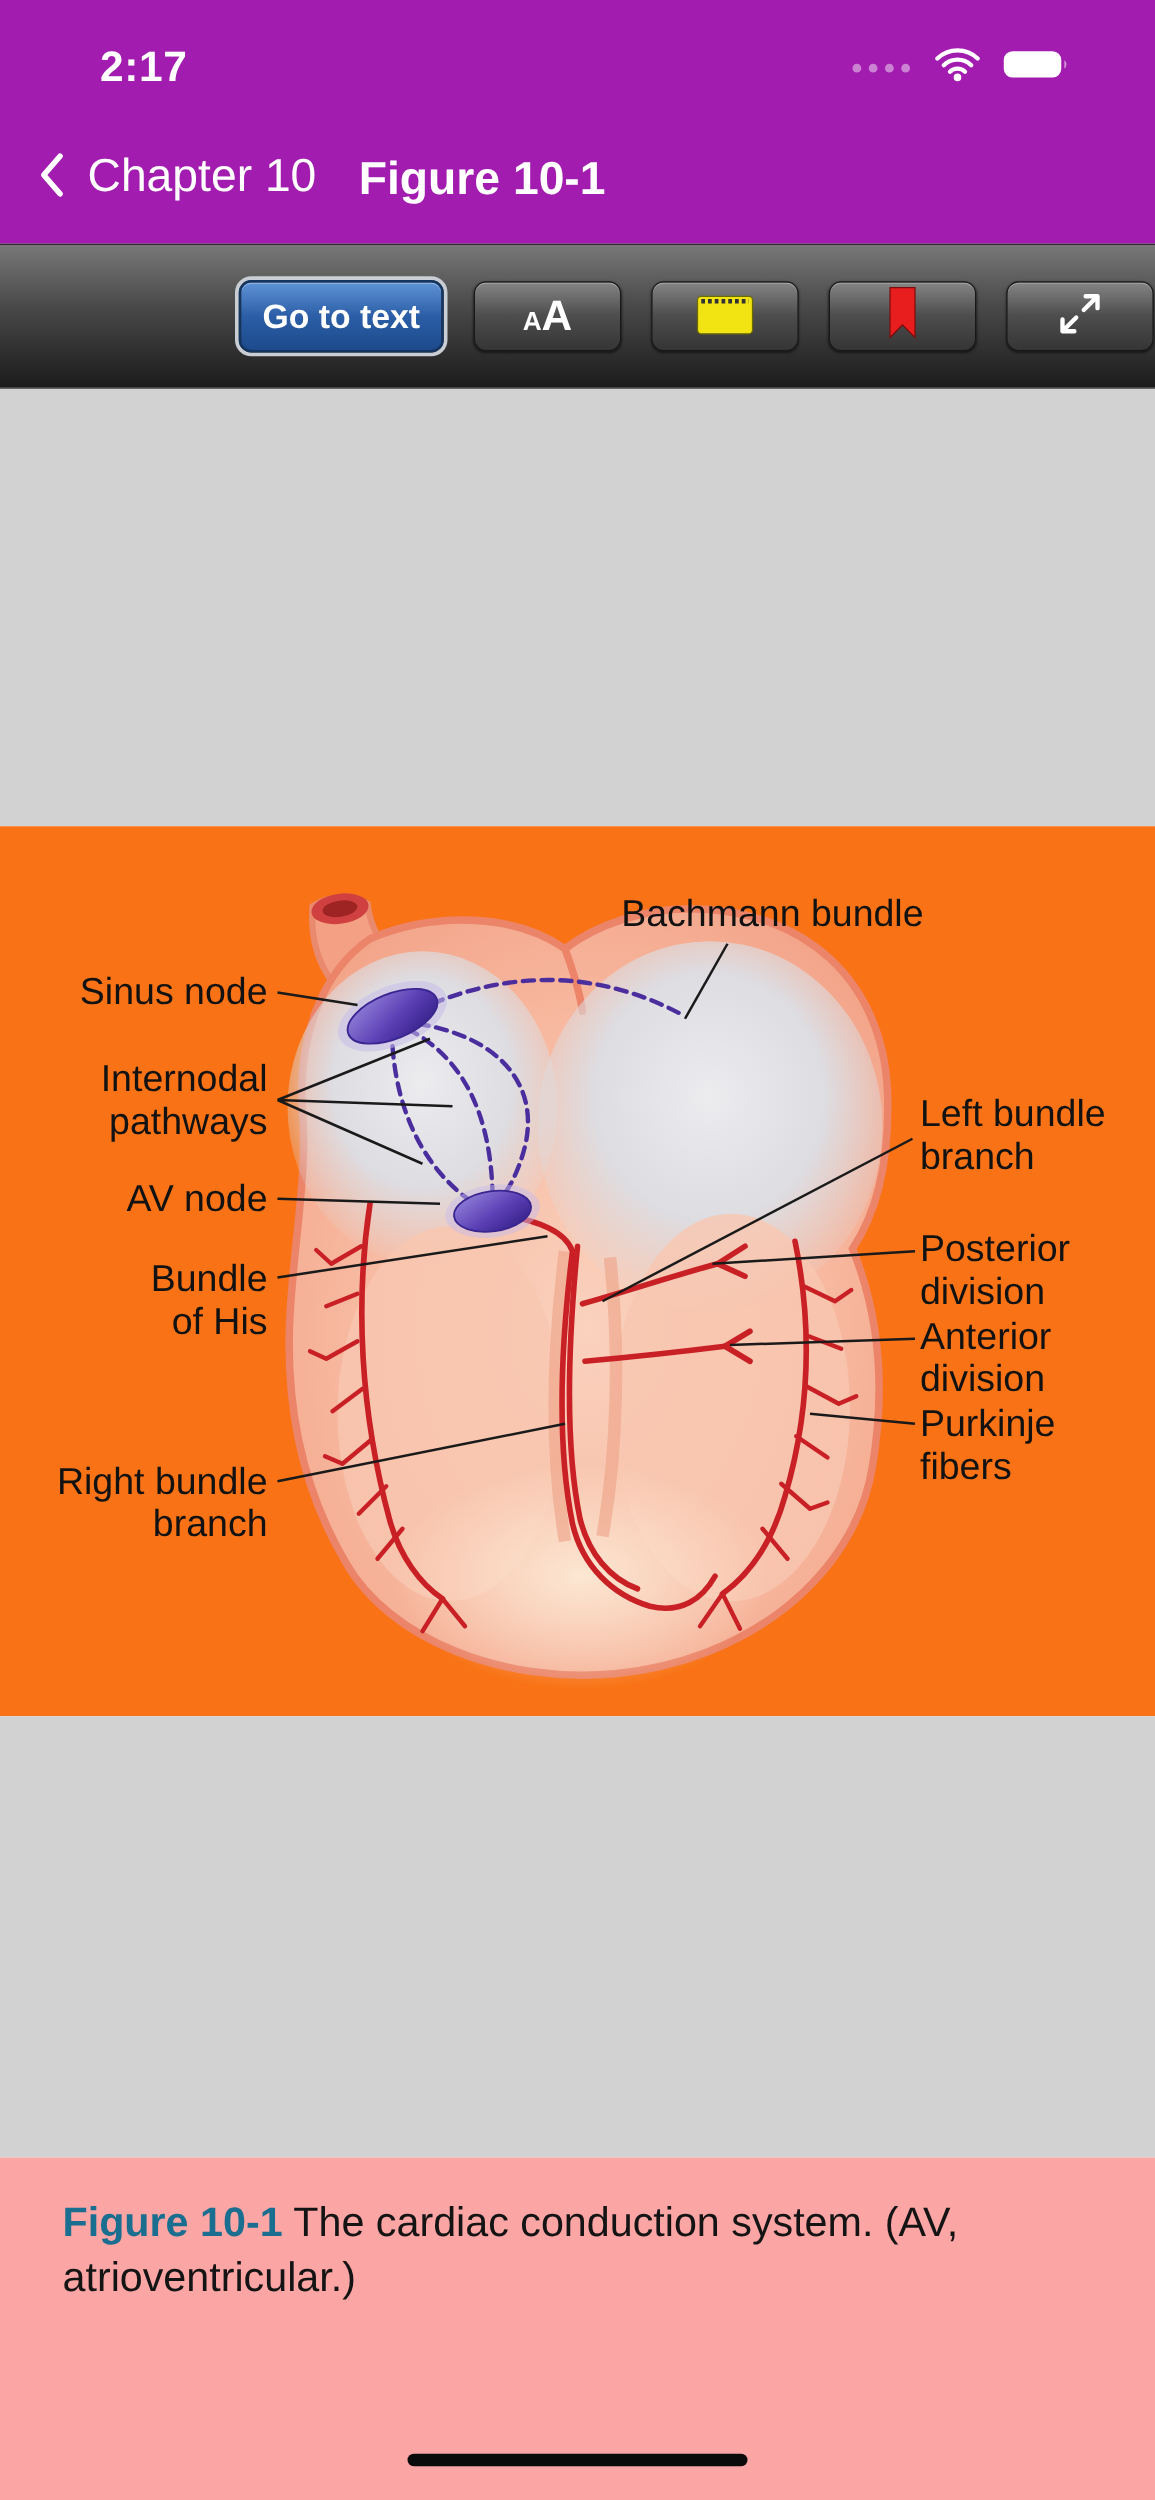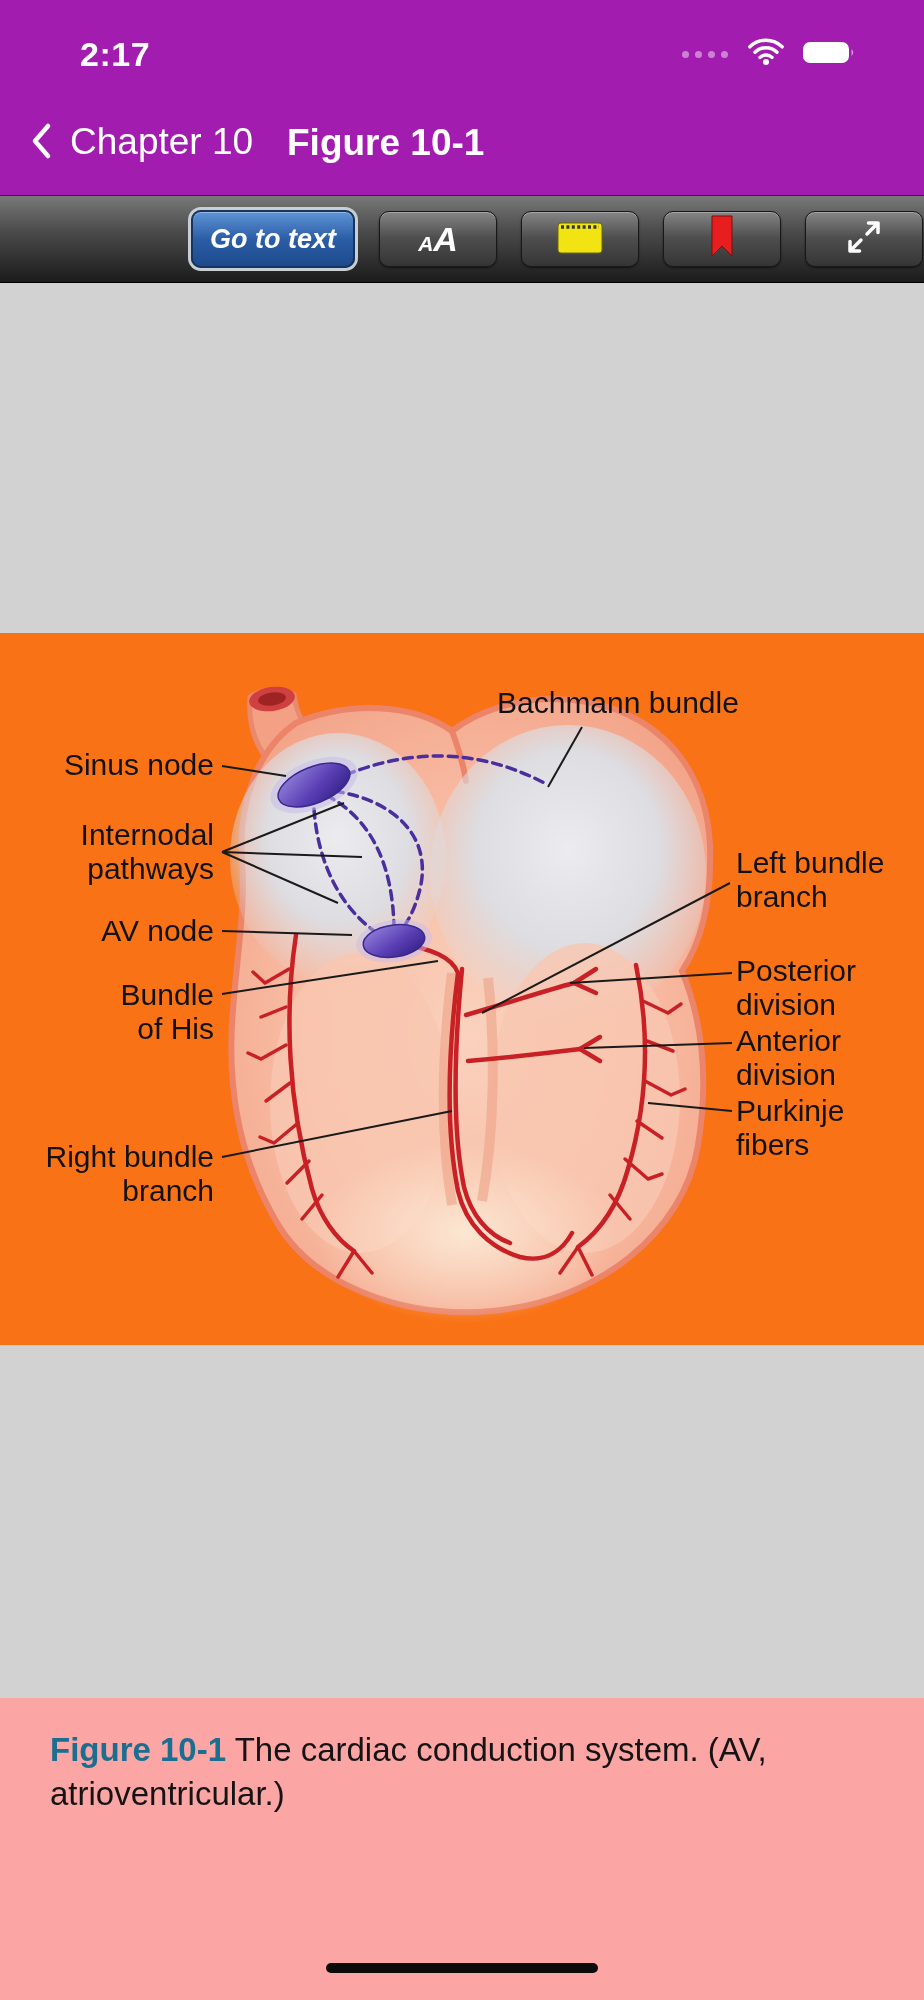--- a/index.html
+++ b/index.html
@@ -14,23 +14,23 @@
   .status-icons{display:flex;align-items:center;gap:16px;}
   .dots{display:flex;gap:6px;margin-right:2px;}
   .dots i{width:7px;height:7px;border-radius:50%;background:rgba(255,255,255,.45);display:block;}
 
   .nav-bar{height:105px;position:relative;display:flex;align-items:center;color:#fff;padding:0 30px;box-sizing:border-box;}
   .back-group{display:flex;align-items:flex-start;gap:16px;cursor:pointer;}
   .back-label{font-size:37px;font-weight:400;}
   .nav-title{position:absolute;left:287px;top:50%;transform:translateY(-50%);font-size:37px;font-weight:700;}
 
   
-  .toolbar{height:88px;box-sizing:border-box;background:linear-gradient(180deg,#787878 0%,#4a4a4a 42%,#1b1b1b 100%);
+  .toolbar{height:116px;box-sizing:border-box;background:linear-gradient(180deg,#787878 0%,#4a4a4a 42%,#1b1b1b 100%);
     border-top:1px solid #2a2a2a;border-bottom:1px solid #000;
-    display:flex;align-items:center;gap:24px;padding-left:191px;font-style:italic;}
+    display:flex;align-items:center;gap:24px;padding-left:191px;}
   .tb-btn{height:54px;width:116px;border-radius:10px;display:flex;align-items:center;justify-content:center;
     background:linear-gradient(180deg,#858585 0%,#4e4e4e 48%,#353535 100%);
     border:1px solid #181818;box-shadow:inset 0 1px 0 rgba(255,255,255,.28),0 1px 2px rgba(0,0,0,.55);cursor:pointer;}
   .tb-btn.goto{width:160px;background:linear-gradient(180deg,#5f93d6 0%,#2b5ea6 50%,#1d4a8c 100%);
     border:2px solid #14355f;box-shadow:0 0 0 3px #c9cdd4,inset 0 1px 0 rgba(255,255,255,.35);
     color:#fff;font-size:27px;font-weight:700;}
   .aa{display:flex;align-items:baseline;color:#fff;font-weight:700;}
   .a-small{font-size:21px;}
   .a-big{font-size:34px;}
 

